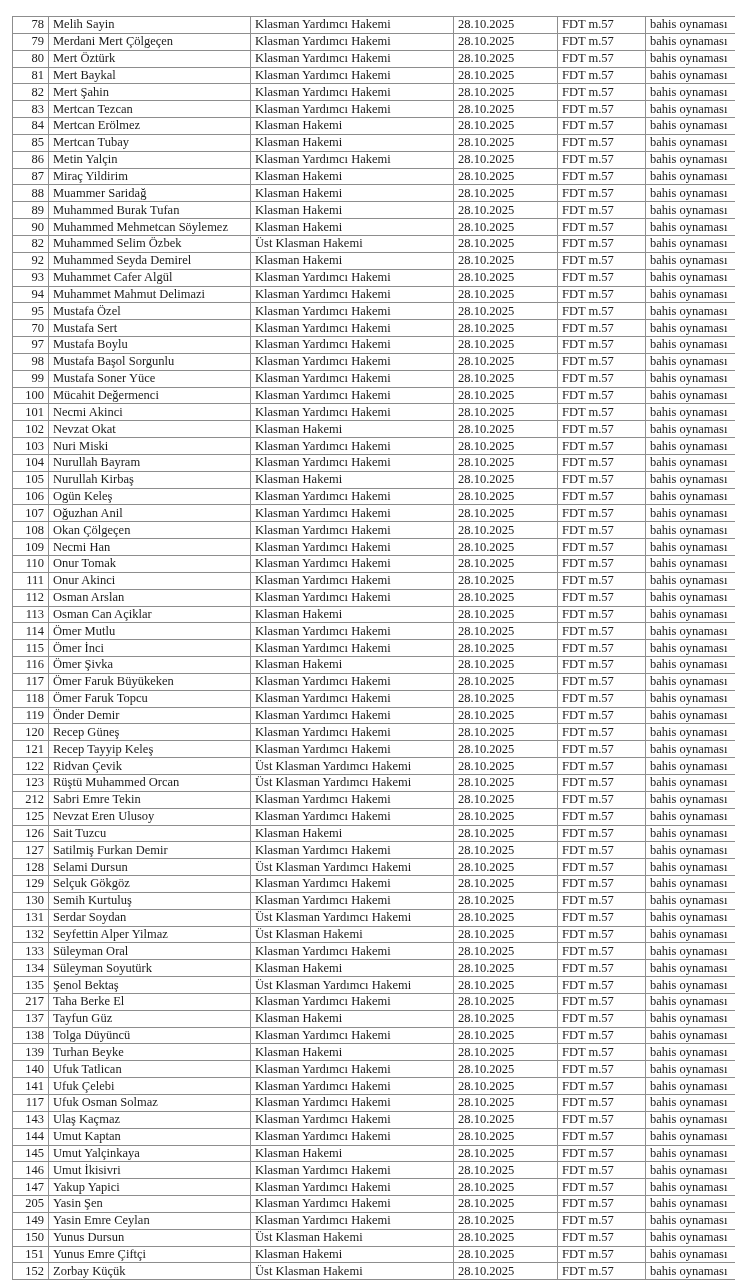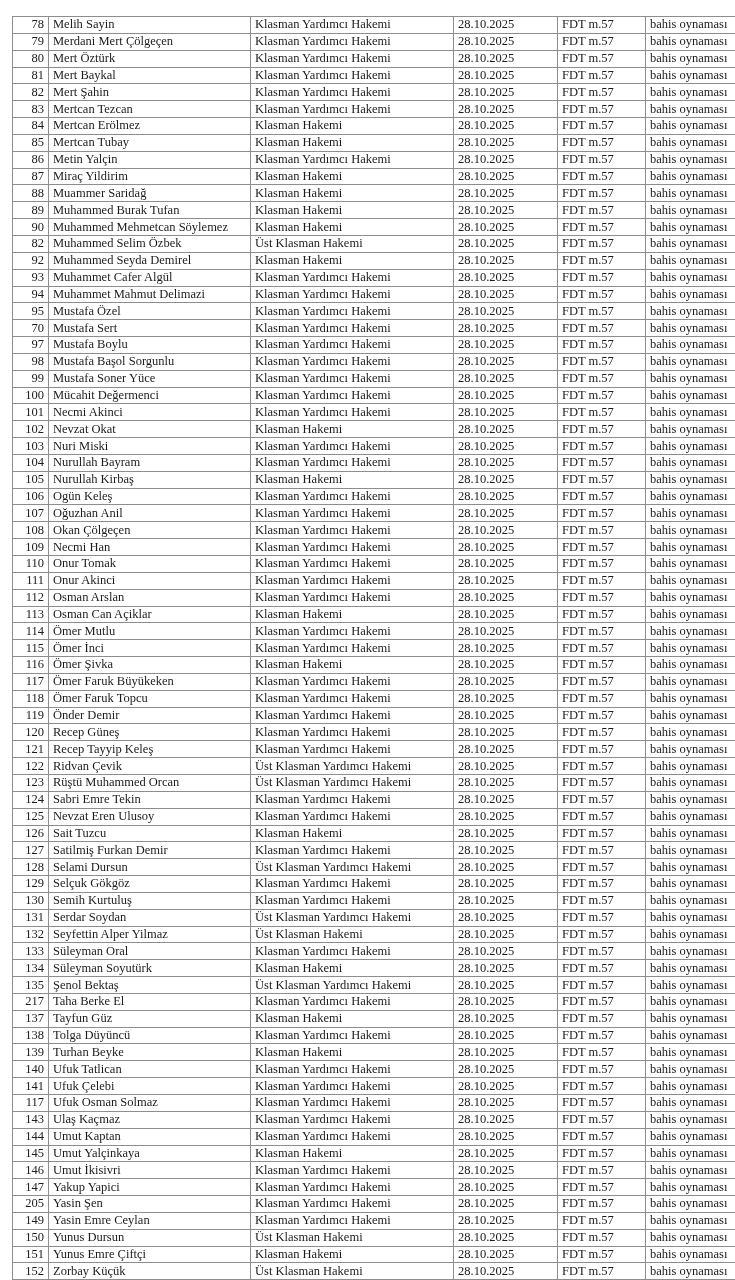--- a/index.html
+++ b/index.html
@@ -438,21 +438,21 @@
   </tr>
         <tr>
     <td class="col-no">123</td>
     <td class="col-name">Rüştü Muhammed Orcan</td>
     <td class="col-title">Üst Klasman Yardımcı Hakemi</td>
     <td class="col-date">28.10.2025</td>
     <td class="col-art">FDT m.57</td>
     <td class="col-why">bahis oynaması</td>
   </tr>
         <tr>
-    <td class="col-no">124</td>
+    <td class="col-no">212</td>
     <td class="col-name">Sabri Emre Tekin</td>
     <td class="col-title">Klasman Yardımcı Hakemi</td>
     <td class="col-date">28.10.2025</td>
     <td class="col-art">FDT m.57</td>
     <td class="col-why">bahis oynaması</td>
   </tr>
         <tr>
     <td class="col-no">125</td>
     <td class="col-name">Nevzat Eren Ulusoy</td>
     <td class="col-title">Klasman Yardımcı Hakemi</td>

